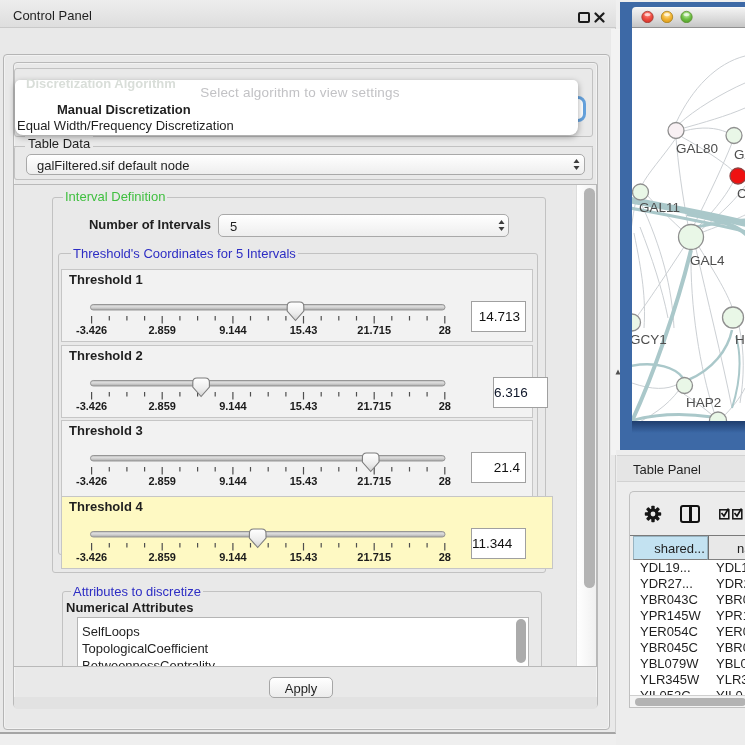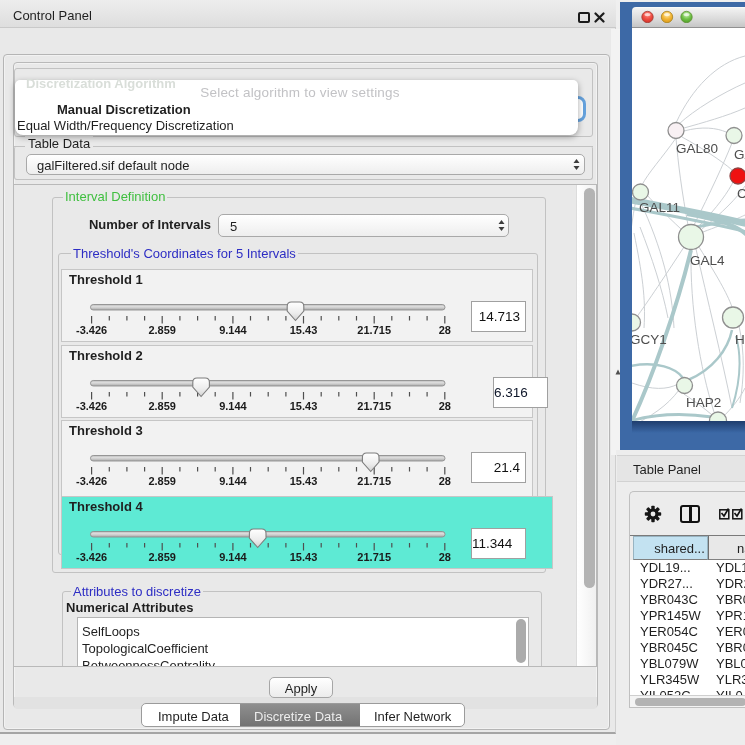--- a/index.html
+++ b/index.html
@@ -179,21 +179,21 @@
             <text x="29.6" y="64" font-size="11" font-weight="bold" text-anchor="middle" fill="#1b1b1b" font-family="Liberation Sans,sans-serif">-3.426</text>
             <text x="100.2" y="64" font-size="11" font-weight="bold" text-anchor="middle" fill="#1b1b1b" font-family="Liberation Sans,sans-serif">2.859</text>
             <text x="170.9" y="64" font-size="11" font-weight="bold" text-anchor="middle" fill="#1b1b1b" font-family="Liberation Sans,sans-serif">9.144</text>
             <text x="241.5" y="64" font-size="11" font-weight="bold" text-anchor="middle" fill="#1b1b1b" font-family="Liberation Sans,sans-serif">15.43</text>
             <text x="312.2" y="64" font-size="11" font-weight="bold" text-anchor="middle" fill="#1b1b1b" font-family="Liberation Sans,sans-serif">21.715</text>
             <text x="382.8" y="64" font-size="11" font-weight="bold" text-anchor="middle" fill="#1b1b1b" font-family="Liberation Sans,sans-serif">28</text>
             <path d="M 300.4 41 L 300.4 36.2 Q 300.4 32 304.6 32 L 312.8 32 Q 317.0 32 317.0 36.2 L 317.0 41 L 308.7 50.5 Z" fill="url(#thm)" stroke="#7d7d7d" stroke-width="1.1"></path>
           </svg>
           <div class="abs" style="left:409px;top:31px;width:55px;height:31px;background:#fff;border:1px solid #a0a0a0;font-size:13.5px;color:#111;text-align:right;line-height:29px;padding-right:5px;">21.4</div>
         </div>
-<div class="abs" style="left:48px;top:310.5px;width:492px;height:73px;background:#5eead4;border:1px solid #c6c6c6;">
+<div class="abs" style="left:48px;top:310.5px;width:492px;height:73px;background:#fef9c3;border:1px solid #c6c6c6;">
           <div class="abs txt13" style="left:7px;top:2px;font-weight:bold;">Threshold 4</div>
           <svg class="abs" style="left:0;top:0;" width="470" height="71" viewBox="0 0 470 71">
             <rect x="28.5" y="34.5" width="354.5" height="5.5" rx="2.7" fill="url(#trk)" stroke="#8f8f8f" stroke-width="0.9"></rect>
             <g stroke="#4f4f4f" stroke-width="1.2">
               <line x1="29.6" y1="46" x2="29.6" y2="53.5"></line>
               <line x1="47.3" y1="46" x2="47.3" y2="50.5"></line>
               <line x1="64.9" y1="46" x2="64.9" y2="50.5"></line>
               <line x1="82.6" y1="46" x2="82.6" y2="50.5"></line>
               <line x1="100.2" y1="46" x2="100.2" y2="53.5"></line>
               <line x1="117.9" y1="46" x2="117.9" y2="50.5"></line>
@@ -232,26 +232,20 @@
       <div class="abs txt13" style="left:69px;top:456px;">TopologicalCoefficient</div>
       <div class="abs txt13" style="left:69px;top:473px;">BetweennessCentrality</div>
       <div class="abs" style="left:503px;top:434px;width:10px;height:44px;background:#ababab;border-radius:5px;"></div>
     </div>
 
     <div class="abs" style="left:576px;top:185px;width:20px;height:481px;background:linear-gradient(90deg,#ffffff,#f0f0f0);border-left:1px solid #dcdcdc;"></div>
     <div class="abs" style="left:584px;top:188px;width:11px;height:400px;background:#b3b3b3;border-radius:5.5px;"></div>
 
     <div class="abs" style="left:269px;top:677px;width:64px;height:21px;border:1px solid #a6a6a6;border-radius:5px;background:linear-gradient(#ffffff,#ececec);text-align:center;line-height:20px;"><span class="txt13">Apply</span></div>
 
-    <div class="abs" style="left:141px;top:703px;width:324px;height:24px;background:#fff;border:1px solid #9b9b9b;border-radius:5px;overflow:hidden;">
-      <div class="abs" style="left:98px;top:0;width:120px;height:24px;background:linear-gradient(#8f8f8f,#707070);"></div>
-      <div class="abs txt13" style="left:16px;top:5px;">Impute Data</div>
-      <div class="abs txt13" style="left:112px;top:5px;color:#ededed;">Discretize Data</div>
-      <div class="abs txt13" style="left:232px;top:5px;">Infer Network</div>
-    </div>
 
     <div class="abs" style="left:15px;top:80px;width:563px;height:55px;background:#ffffff;border-radius:5px 5px 8px 8px;box-shadow:0 2px 6px rgba(0,0,0,0.35);"></div>
     <div class="abs" style="left:7px;top:85px;width:586px;text-align:center;color:#c2c2c5;font-size:13.5px;letter-spacing:0.2px;">Select algorithm to view settings</div>
     <div class="abs txt13" style="left:26px;top:76px;color:#d9ded9;font-weight:bold;">Discretization Algorithm</div>
     <div class="abs txt13" style="left:17px;top:102px;font-weight:bold;margin-left:40px;">Manual Discretization</div>
     <div class="abs txt13" style="left:17px;top:118px;">Equal Width/Frequency Discretization</div>
   </div>
 
   <div class="abs" style="left:611px;top:29px;width:9px;height:426px;background:#f3f3f3;"></div>
   <svg class="abs" style="left:615px;top:369px;" width="6" height="6" viewBox="0 0 6 6">

